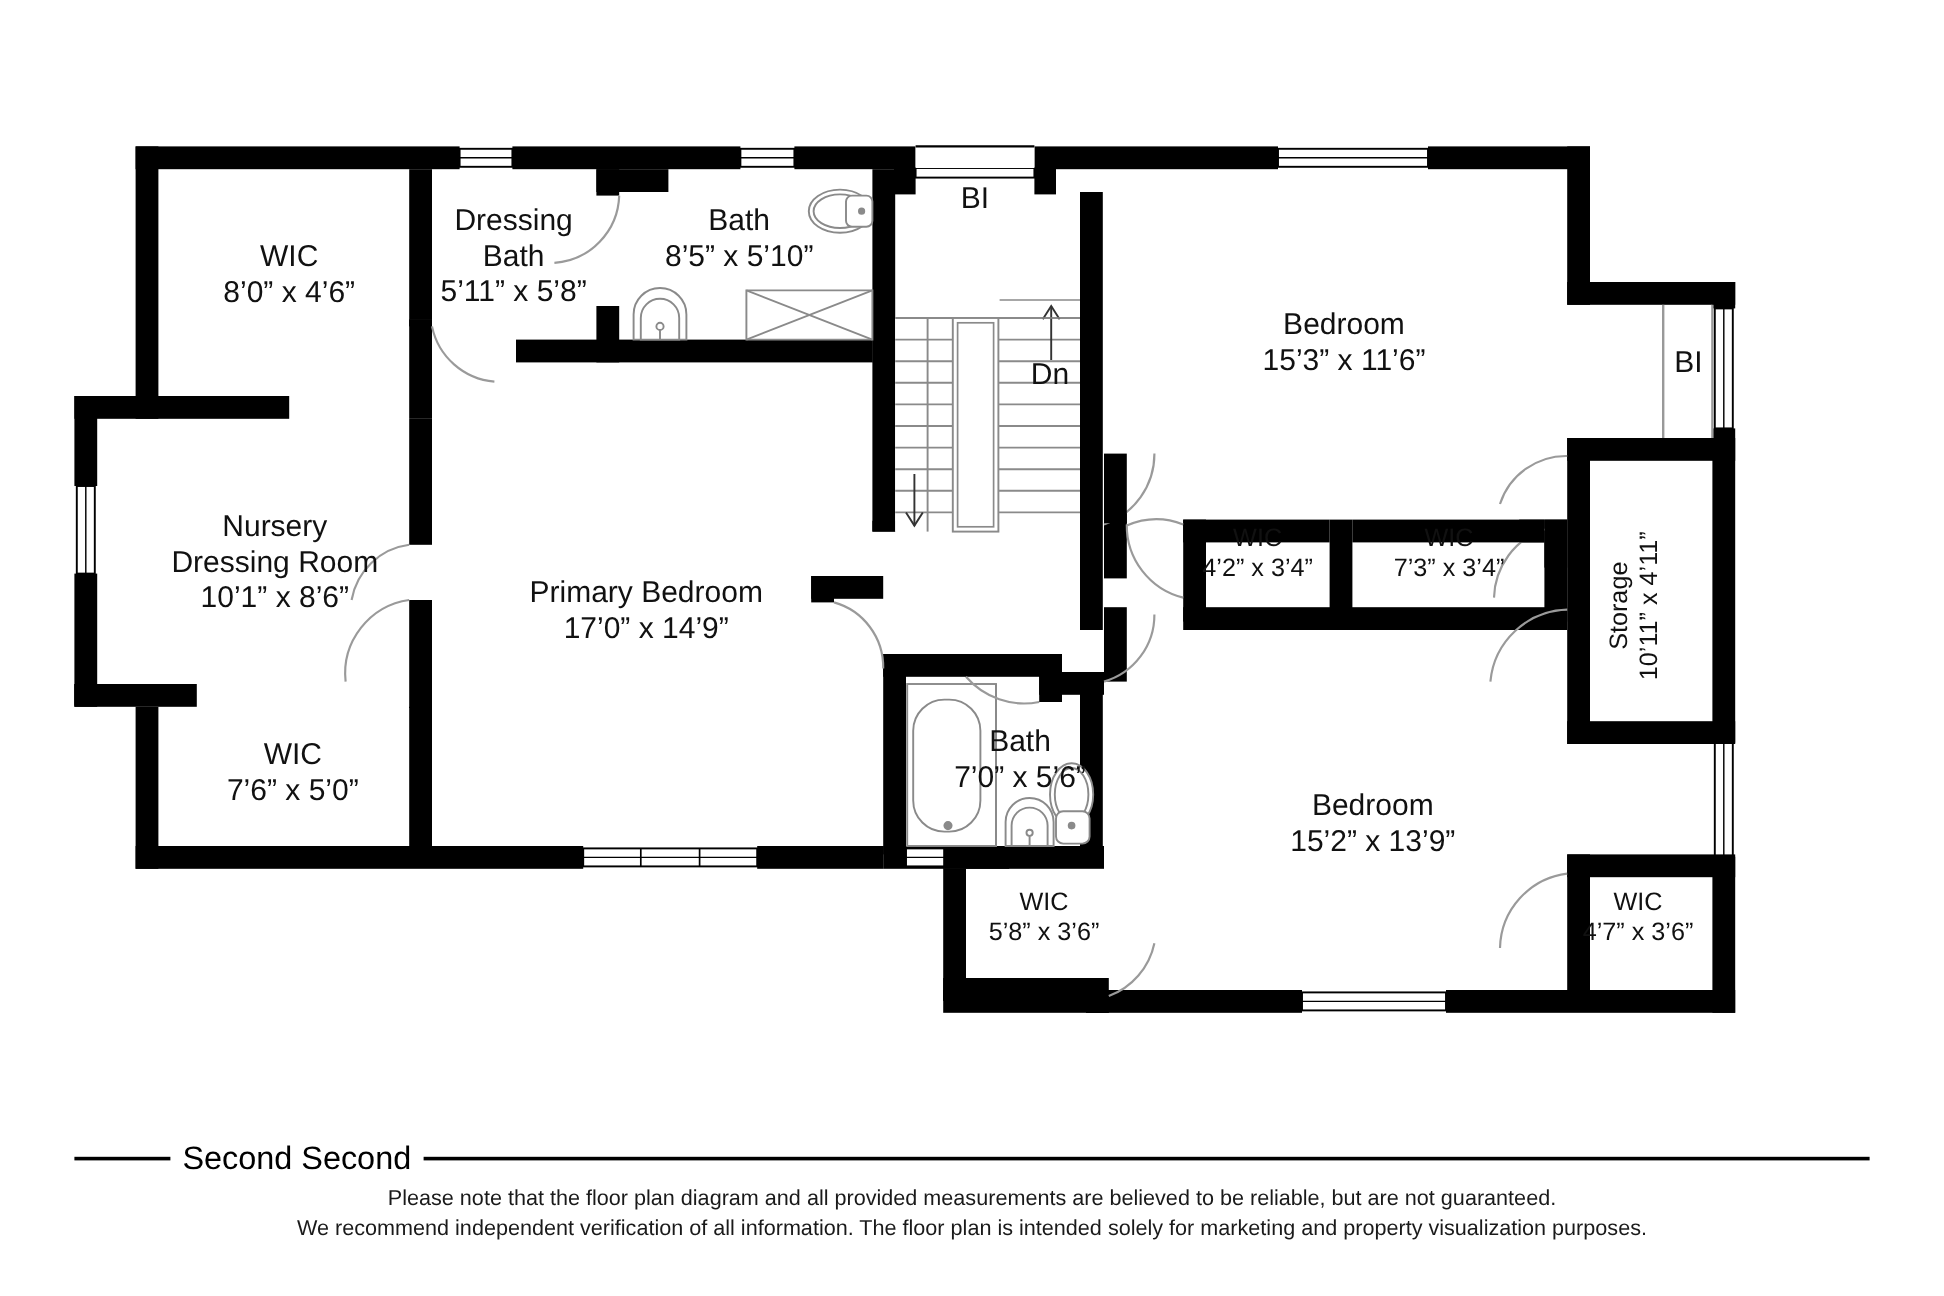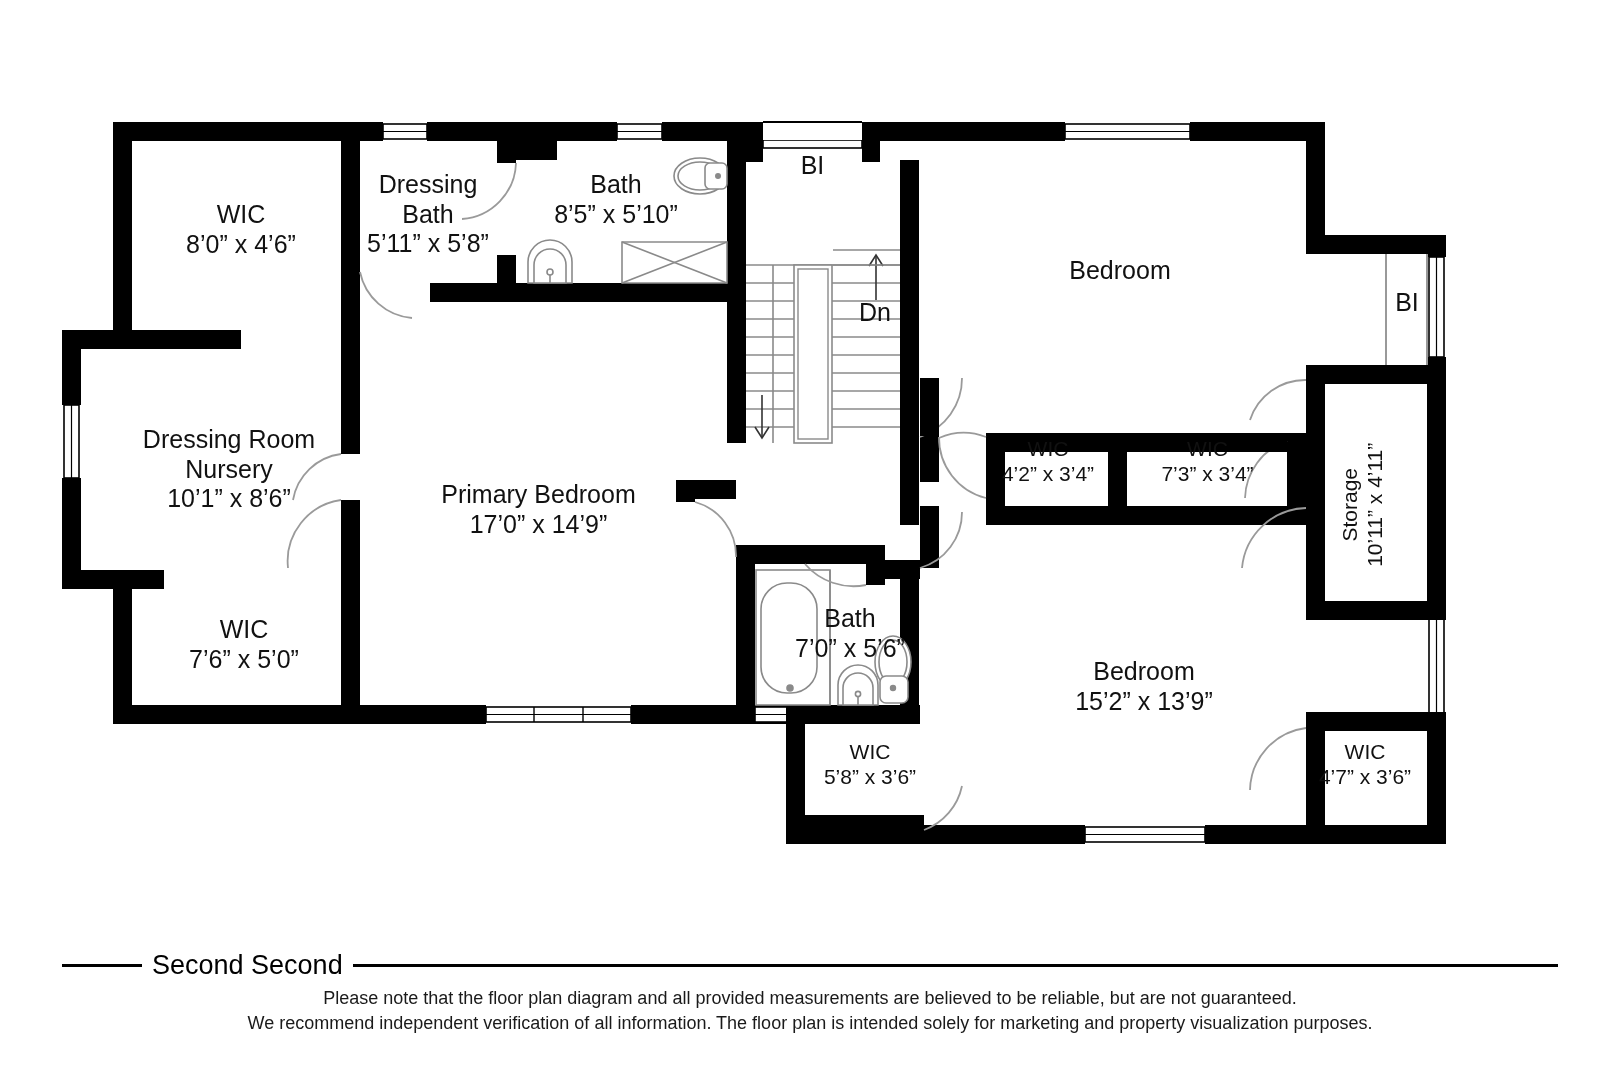--- a/index.html
+++ b/index.html
@@ -345,37 +345,38 @@
   <span class="rm">Bath</span>
   <span class="dim">5’11” x 5’8”</span>
 </div>
 
 <div class="label" style="left:512px; top:170px; width:208px;">
   <span class="rm">Bath</span>
   <span class="dim">8’5” x 5’10”</span>
 </div>
 
 <div class="label" style="left:110px; top:425px; width:238px;">
+  <span class="rm">Nursery</span>
   <span class="rm">Dressing Room</span>
-  <span class="rm">Nursery</span>
   <span class="dim">10’1” x 8’6”</span>
 </div>
 
 <div class="label" style="left:135px; top:615px; width:218px;">
   <span class="rm">WIC</span>
   <span class="dim">7’6” x 5’0”</span>
 </div>
 
 <div class="label" style="left:406px; top:480px; width:265px;">
   <span class="rm">Primary Bedroom</span>
   <span class="dim">17’0” x 14’9”</span>
 </div>
 
 <div class="label" style="left:1000px; top:256px; width:240px;">
   <span class="rm">Bedroom</span>
+  <span class="dim">15’3” x 11’6”</span>
 </div>
 
 <div class="label small" style="left:988px; top:437px; width:120px;">
   <span class="rm">WIC</span>
   <span class="dim">4’2” x 3’4”</span>
 </div>
 
 <div class="label small" style="left:1125px; top:437px; width:165px;">
   <span class="rm">WIC</span>
   <span class="dim">7’3” x 3’4”</span>

